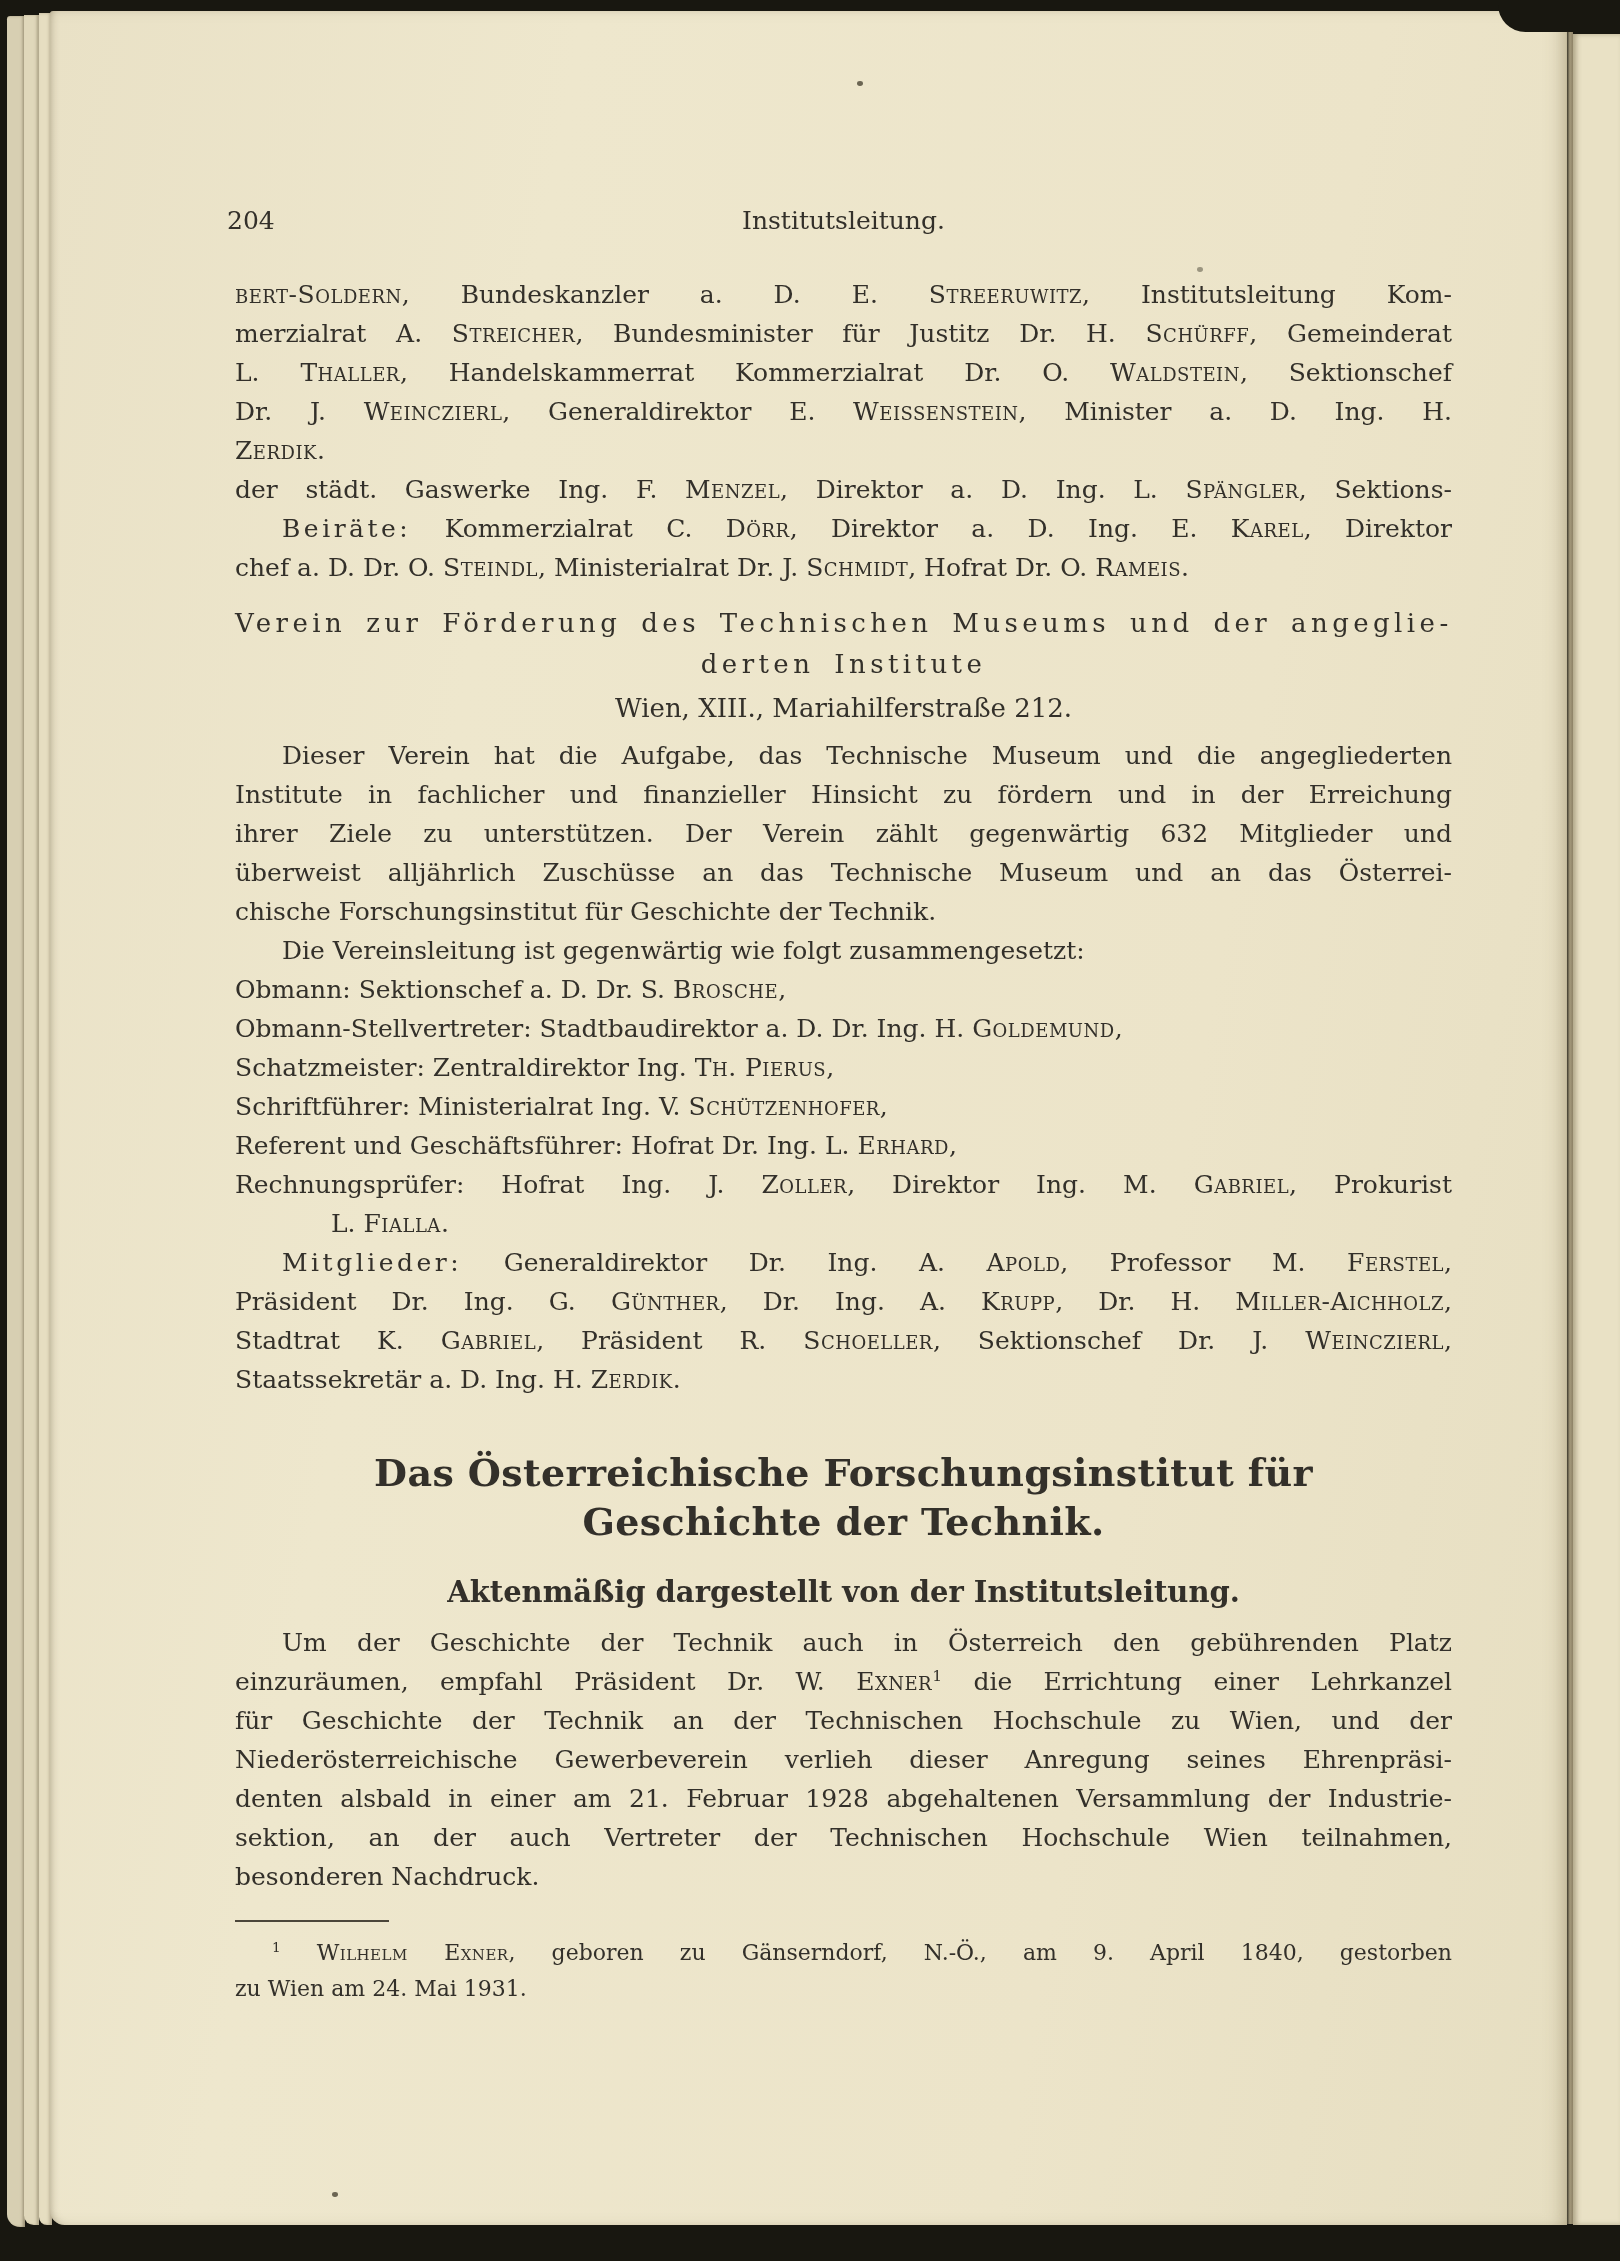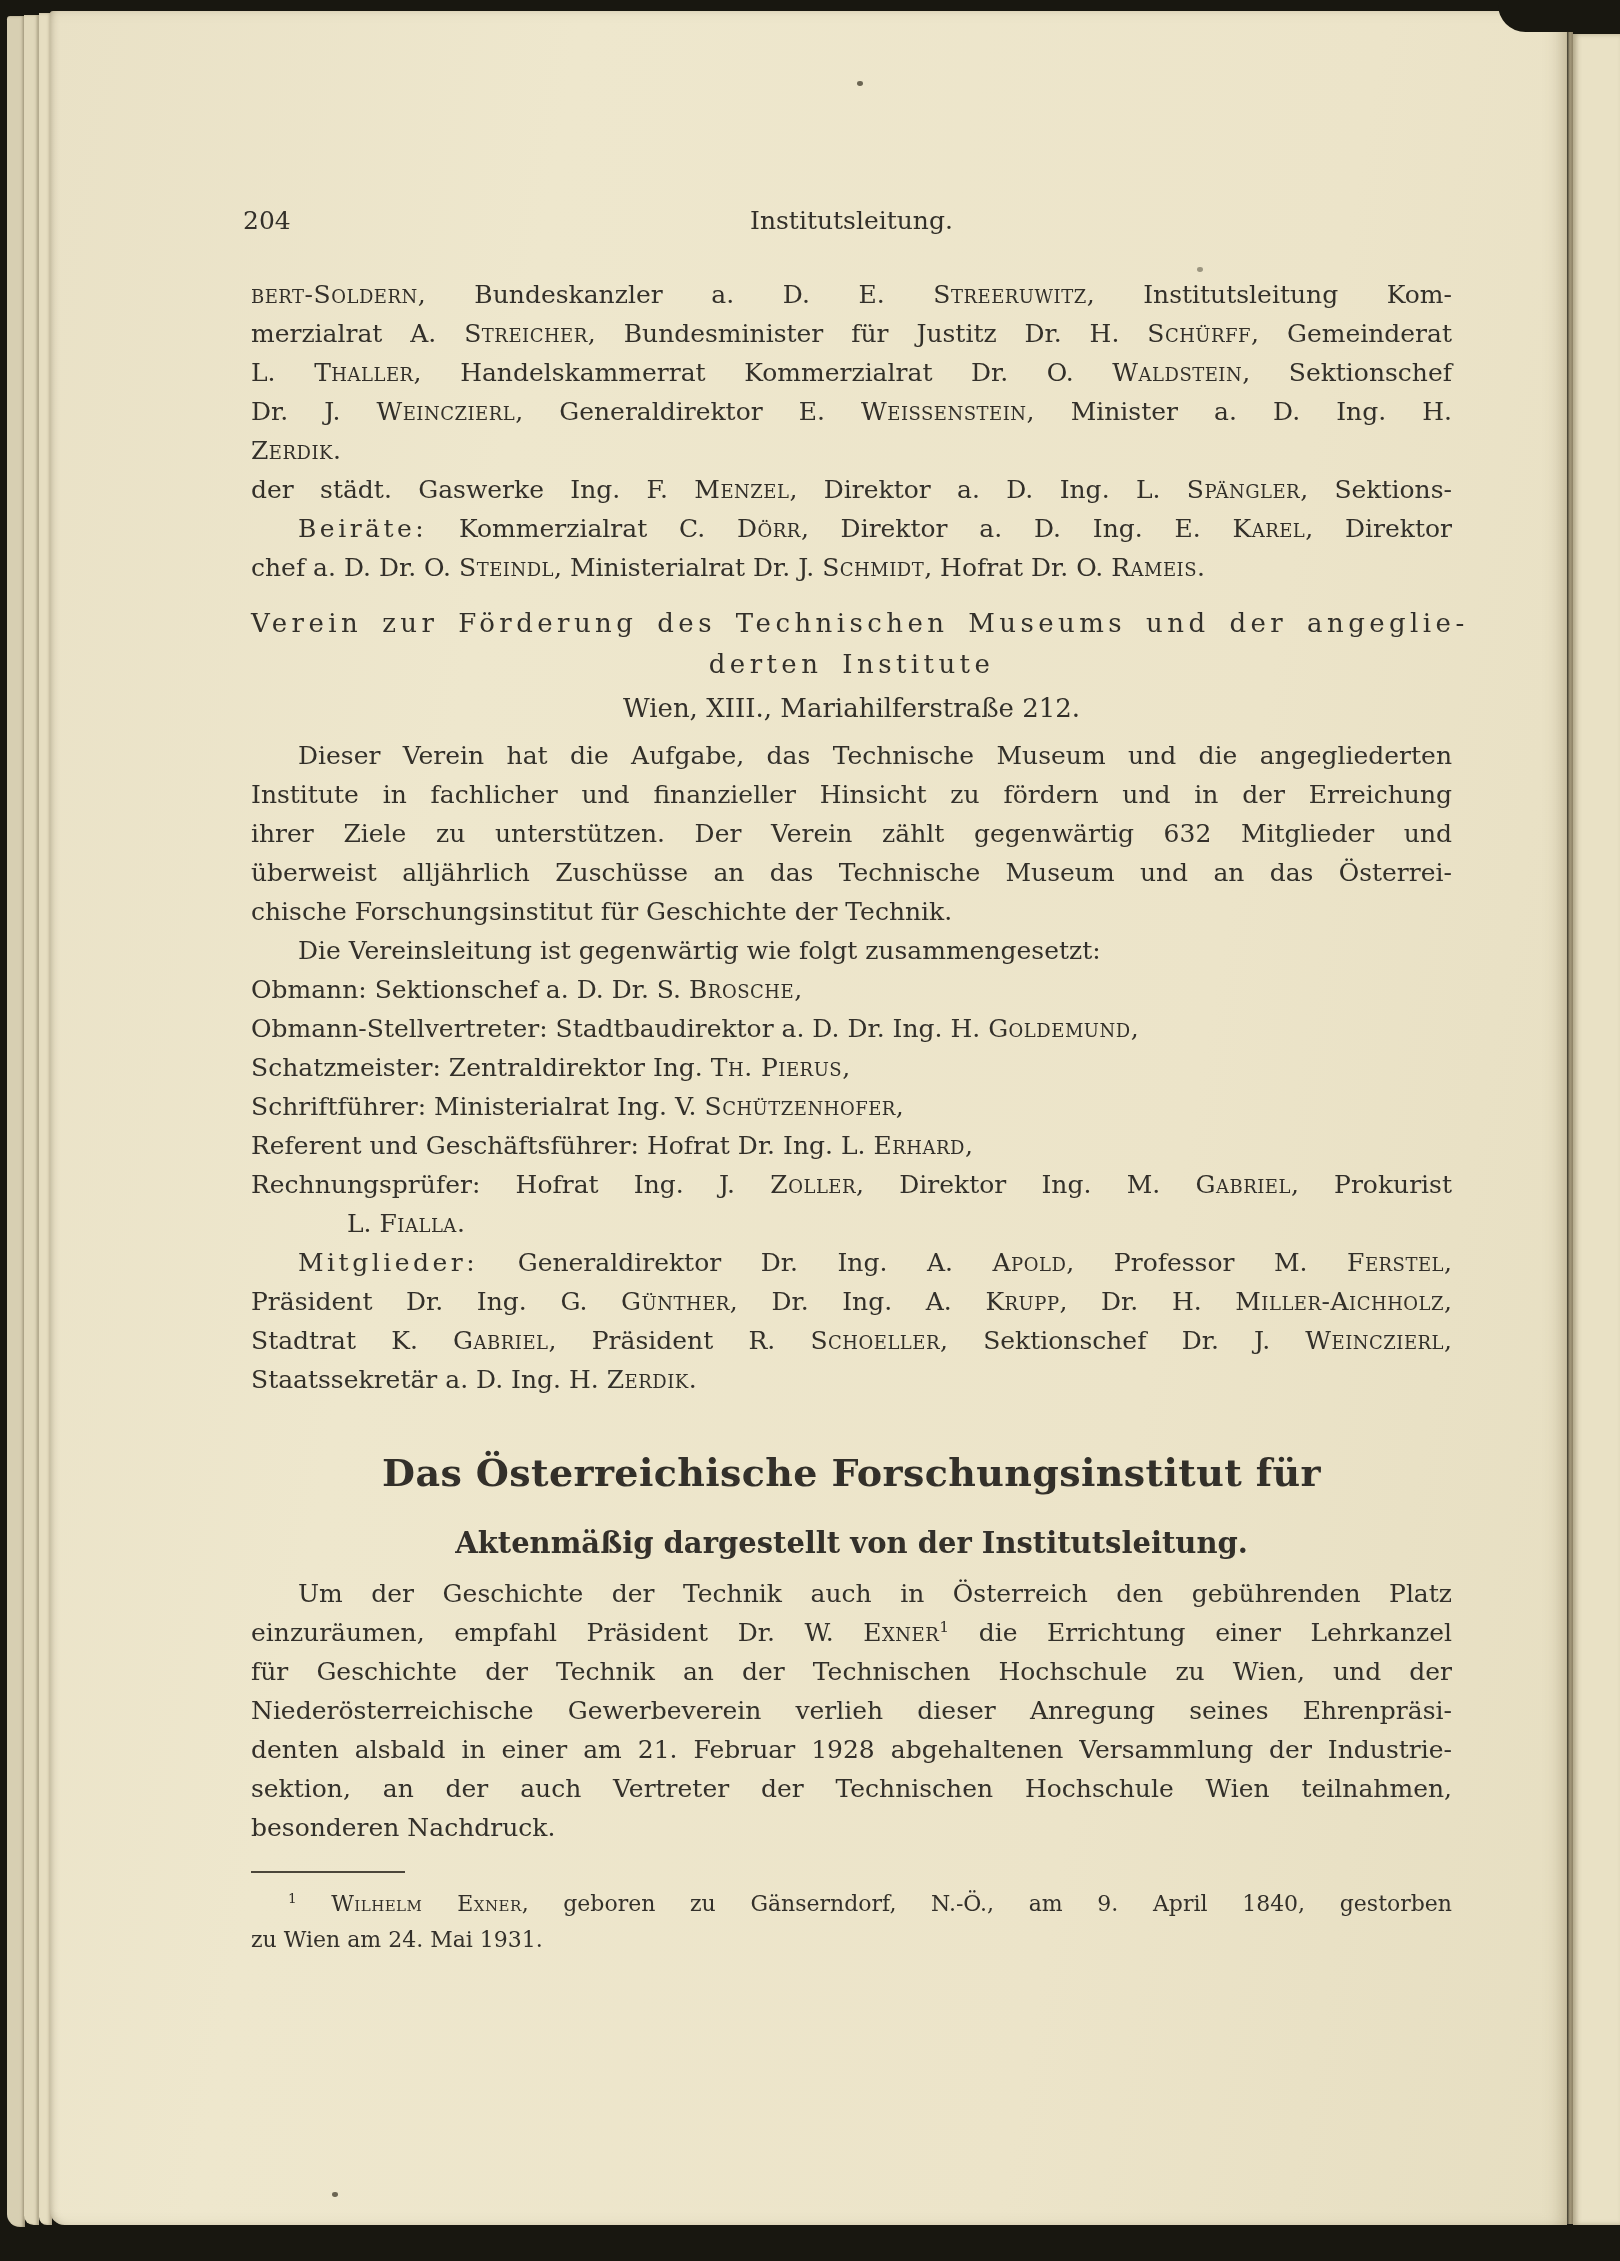--- a/index.html
+++ b/index.html
@@ -16,21 +16,21 @@
         border-bottom-left-radius:14.6px;border-top-left-radius:3.2px;
         box-shadow:inset 4.9px 0 8px -4.9px rgba(100,88,60,.5), inset -13px 0 19.4px -11.3px rgba(120,105,70,.5);}
   
   .crease{position:absolute;right:47px;width:7.3px;top:32px;bottom:37px;
           background:linear-gradient(90deg,rgba(100,88,58,0),#a3987a 55%,#8d8266);}
   .nextpage{position:absolute;right:0;width:47px;top:34px;bottom:36px;background:#e9e1c5;
             box-shadow:inset 3.2px 0 4.9px rgba(120,108,75,.5);}
   .corner-dark{position:absolute;right:0;top:0;width:122px;height:32px;background:#181710;border-bottom-left-radius:27.5px;}
   .speck{position:absolute;width:5.7px;height:4.9px;background:#4a4535;border-radius:50%;opacity:.8;}
   
-  .content{position:absolute;left:201px;right:115px;top:195px;color:#33302a;}
+  .content{position:absolute;left:185px;right:115px;top:195px;color:#33302a;}
   .pagehead{position:relative;height:32px;font-size:25px;margin-bottom:37px;}
   .pagenum{position:absolute;left:-8px;top:0;}
   .runtitle{position:absolute;left:0;right:0;text-align:center;top:0;}
   .block{font-size:25px;line-height:39px;}
   .line{text-align:justify;text-align-last:justify;}
   .line.last{text-align-last:left;}
   .line.center{text-align:center;text-align-last:center;white-space:nowrap;}
   .line.ind1{text-indent:47px;}
   .line.ind2{text-indent:96px;}
   .sc{font-variant:small-caps;letter-spacing:.02em;}
@@ -99,20 +99,21 @@
             <div class="line ind2 last"><span>L. </span><span class="sc">Fialla</span><span>.</span></div>
           </div>
           <div class="block para">
             <div class="line ind1"><span class="sp">Mitglieder:</span><span> Generaldirektor Dr. Ing. A. </span><span class="sc">Apold</span><span>, Professor M. </span><span class="sc">Ferstel</span><span>,</span></div>
             <div class="line"><span>Präsident Dr. Ing. G. </span><span class="sc">Günther</span><span>, Dr. Ing. A. </span><span class="sc">Krupp</span><span>, Dr. H. </span><span class="sc">Miller-Aichholz</span><span>,</span></div>
             <div class="line"><span>Stadtrat K. </span><span class="sc">Gabriel</span><span>, Präsident R. </span><span class="sc">Schoeller</span><span>, Sektionschef Dr. J. </span><span class="sc">Weinczierl</span><span>,</span></div>
             <div class="line last"><span>Staatssekretär a. D. Ing. H. </span><span class="sc">Zerdik</span><span>.</span></div>
           </div>
           <div class="block heading-main">
             <div class="line center"><span>Das Österreichische Forschungsinstitut für</span></div>
+            <div class="line center"><span>Geschichte der Technik.</span></div>
           </div>
           <div class="block heading-sub">
             <div class="line center"><span>Aktenmäßig dargestellt von der Institutsleitung.</span></div>
           </div>
           <div class="block para intro">
             <div class="line ind1"><span>Um der Geschichte der Technik auch in Österreich den gebührenden Platz</span></div>
             <div class="line"><span>einzuräumen, empfahl Präsident Dr. W. </span><span class="sc">Exner</span><span class="sup">1</span><span> die Errichtung einer Lehrkanzel</span></div>
             <div class="line"><span>für Geschichte der Technik an der Technischen Hochschule zu Wien, und der</span></div>
             <div class="line"><span>Niederösterreichische Gewerbeverein verlieh dieser Anregung seines Ehrenpräsi-</span></div>
             <div class="line"><span>denten alsbald in einer am 21. Februar 1928 abgehaltenen Versammlung der Industrie-</span></div>

